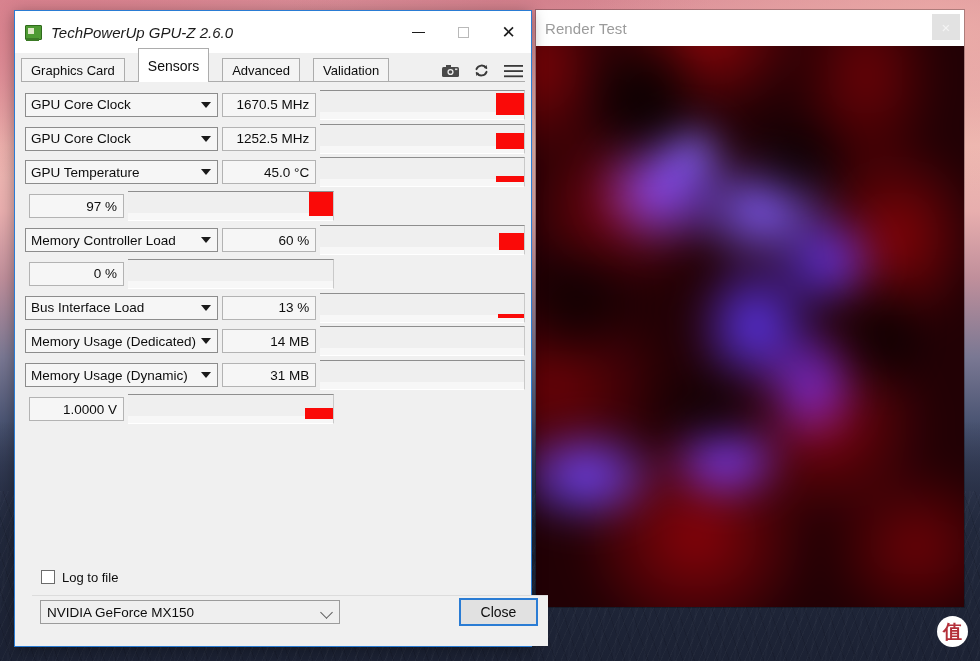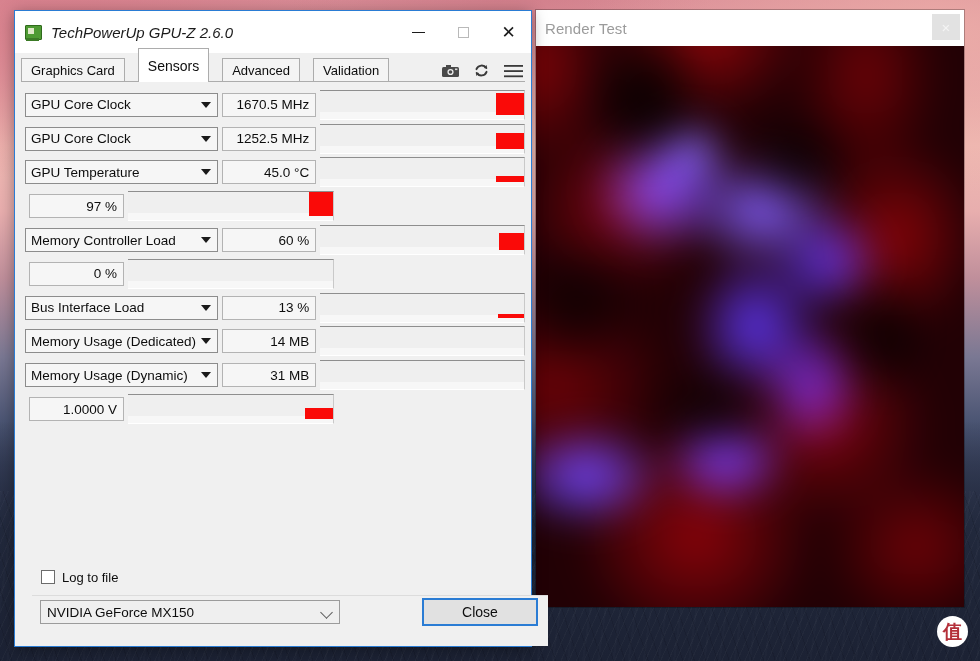--- a/index.html
+++ b/index.html
@@ -360,21 +360,21 @@
   .gpu-select .chev {
     position: absolute; right: 8px; top: 7px;
     width: 8px; height: 8px;
     border-right: 1.6px solid #5a5a5a;
     border-bottom: 1.6px solid #5a5a5a;
     transform: rotate(45deg);
   }
   .close-btn {
     position: absolute;
     right: 10px; top: 2px;
-    width: 116px; height: 28px;
+    width: 79px; height: 28px;
     border: 2px solid #2a7cd4;
     background: #e1e1e1;
     box-sizing: border-box;
     display: flex; align-items: center; justify-content: center;
     font-size: 14px; color: #0d0d0d;
     cursor: pointer;
   }
 </style>
 </head>
 <body>

